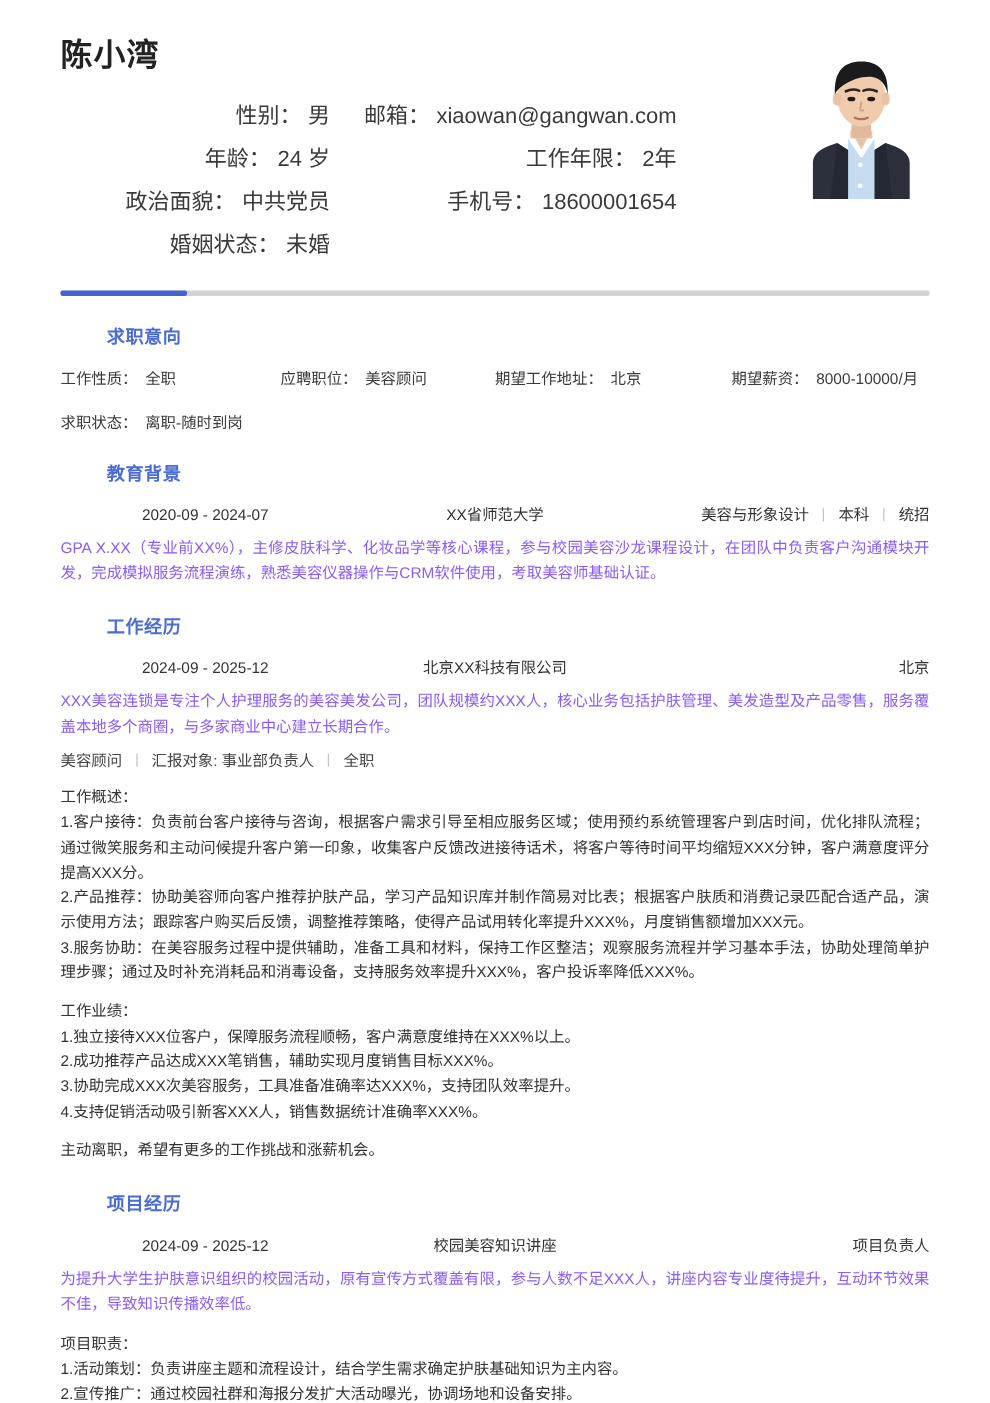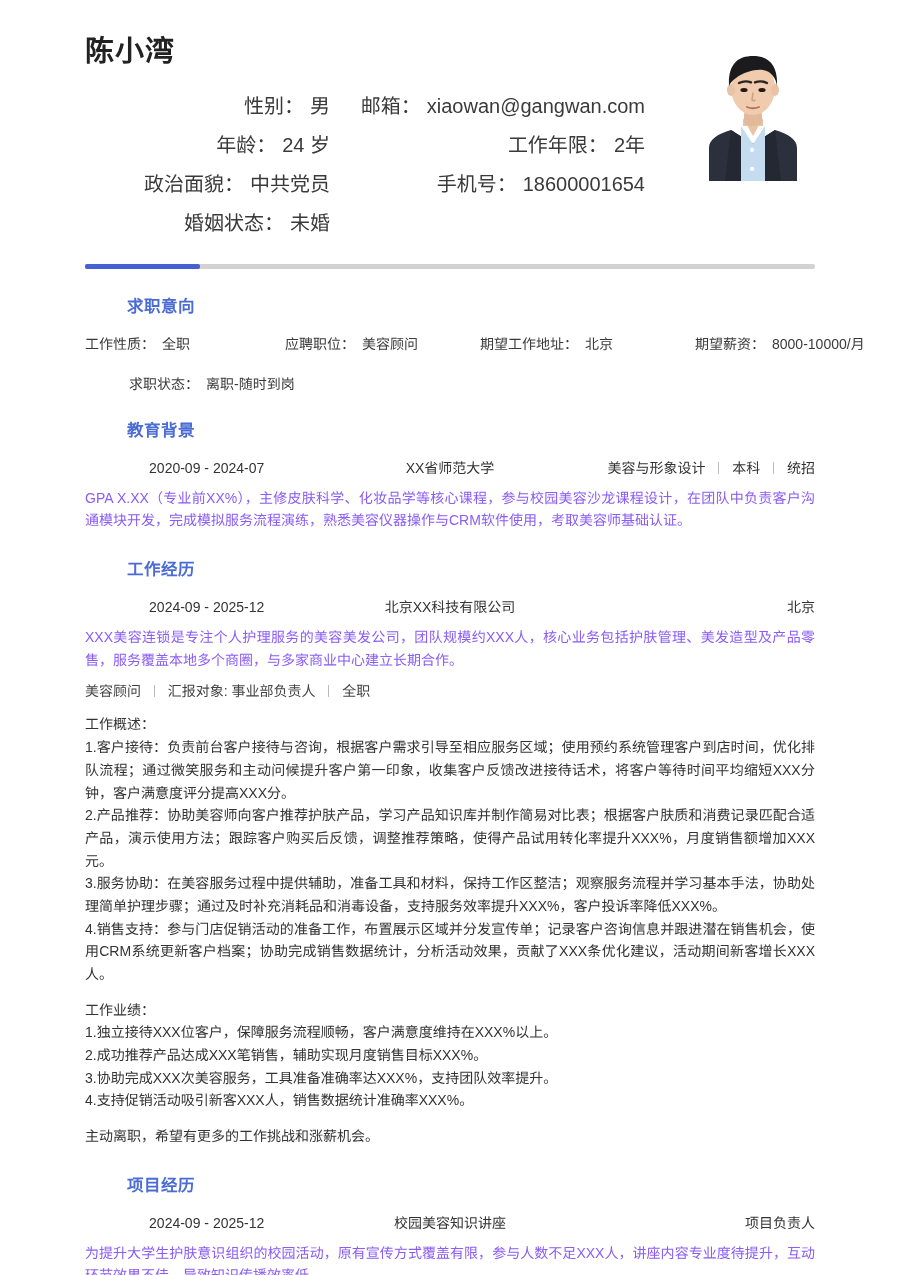--- a/index.html
+++ b/index.html
@@ -8,21 +8,21 @@
     margin: 0; padding: 0;
     background: #ffffff;
   }
   body {
     width: 900px; height: 1275px;
     font-family: "Liberation Sans", "DejaVu Sans", sans-serif;
     color: #2b2b2b;
     overflow: hidden;
     position: relative;
   }
-  .page { width: 900px; height: 1275px; position: relative; padding: 0 85px; }
+  .page { width: 900px; height: 1275px; position: relative; padding: 0 55px; }
 
   
   .header { position: relative; padding-top: 34px; }
   .name {
     font-size: 29px; font-weight: bold; color: #222222;
     letter-spacing: 1px; margin: 0 0 22px 0; line-height: 1.2;
   }
   .info-grid {
     display: grid;
     grid-template-columns: 245px 1fr;
@@ -53,24 +53,24 @@
   .section { margin-top: 24px; }
   .sec-title {
     font-size: 16.5px; font-weight: bold; color: #4a6cd4;
     letter-spacing: 0.5px; margin-bottom: 16px; margin-left: 42px;
   }
 
   .intent-row {
     display: grid; grid-template-columns: 200px 195px 215px 1fr;
     font-size: 14px; color: #3a3a3a; margin-bottom: 20px;
   }
-  .intent-row.single { grid-template-columns: 1fr; margin-left: 44px; }
+  .intent-row.single { grid-template-columns: 1fr; }
   .intent-cell { white-space: nowrap; }
   .intent-cell .val { margin-left: 7px; }
-  .intent-cell.right { text-align: center; }
+  .intent-cell.right { text-align: left; }
 
   
   .entry-head {
     display: grid; grid-template-columns: 1fr 1fr 1fr;
     align-items: baseline;
     font-size: 14px; color: #333333; margin-bottom: 10px;
   }
   .entry-head .c-left { text-align: center; }
   .entry-head .c-mid { text-align: center; }
   .entry-head .c-right { text-align: right; white-space: nowrap; }
@@ -220,21 +220,20 @@
       <span>汇报对象: 事业部负责人</span>
       <span class="meta-sep"></span>
       <span>全职</span>
     </div>
 
     <div class="lines">
       <div>工作概述：</div>
       <div>1.客户接待：负责前台客户接待与咨询，根据客户需求引导至相应服务区域；使用预约系统管理客户到店时间，优化排队流程；通过微笑服务和主动问候提升客户第一印象，收集客户反馈改进接待话术，将客户等待时间平均缩短XXX分钟，客户满意度评分提高XXX分。</div>
       <div>2.产品推荐：协助美容师向客户推荐护肤产品，学习产品知识库并制作简易对比表；根据客户肤质和消费记录匹配合适产品，演示使用方法；跟踪客户购买后反馈，调整推荐策略，使得产品试用转化率提升XXX%，月度销售额增加XXX元。</div>
       <div>3.服务协助：在美容服务过程中提供辅助，准备工具和材料，保持工作区整洁；观察服务流程并学习基本手法，协助处理简单护理步骤；通过及时补充消耗品和消毒设备，支持服务效率提升XXX%，客户投诉率降低XXX%。</div>
-      <div>4.销售支持：参与门店促销活动的准备工作，布置展示区域并分发宣传单；记录客户咨询信息并跟进潜在销售机会，使用CRM系统更新客户档案；协助完成销售数据统计，分析活动效果，贡献了XXX条优化建议，活动期间新客增长XXX人。</div>
     </div>
 
     <div class="gap"></div>
 
     <div class="lines">
       <div>工作业绩：</div>
       <div>1.独立接待XXX位客户，保障服务流程顺畅，客户满意度维持在XXX%以上。</div>
       <div>2.成功推荐产品达成XXX笔销售，辅助实现月度销售目标XXX%。</div>
       <div>3.协助完成XXX次美容服务，工具准备准确率达XXX%，支持团队效率提升。</div>
       <div>4.支持促销活动吸引新客XXX人，销售数据统计准确率XXX%。</div>

